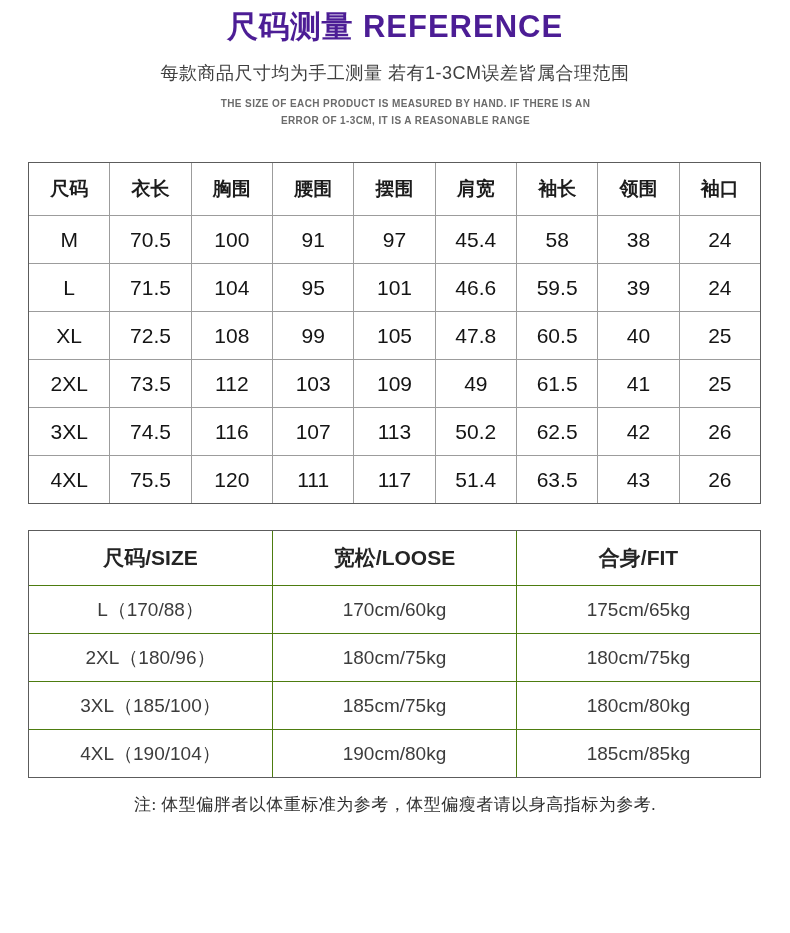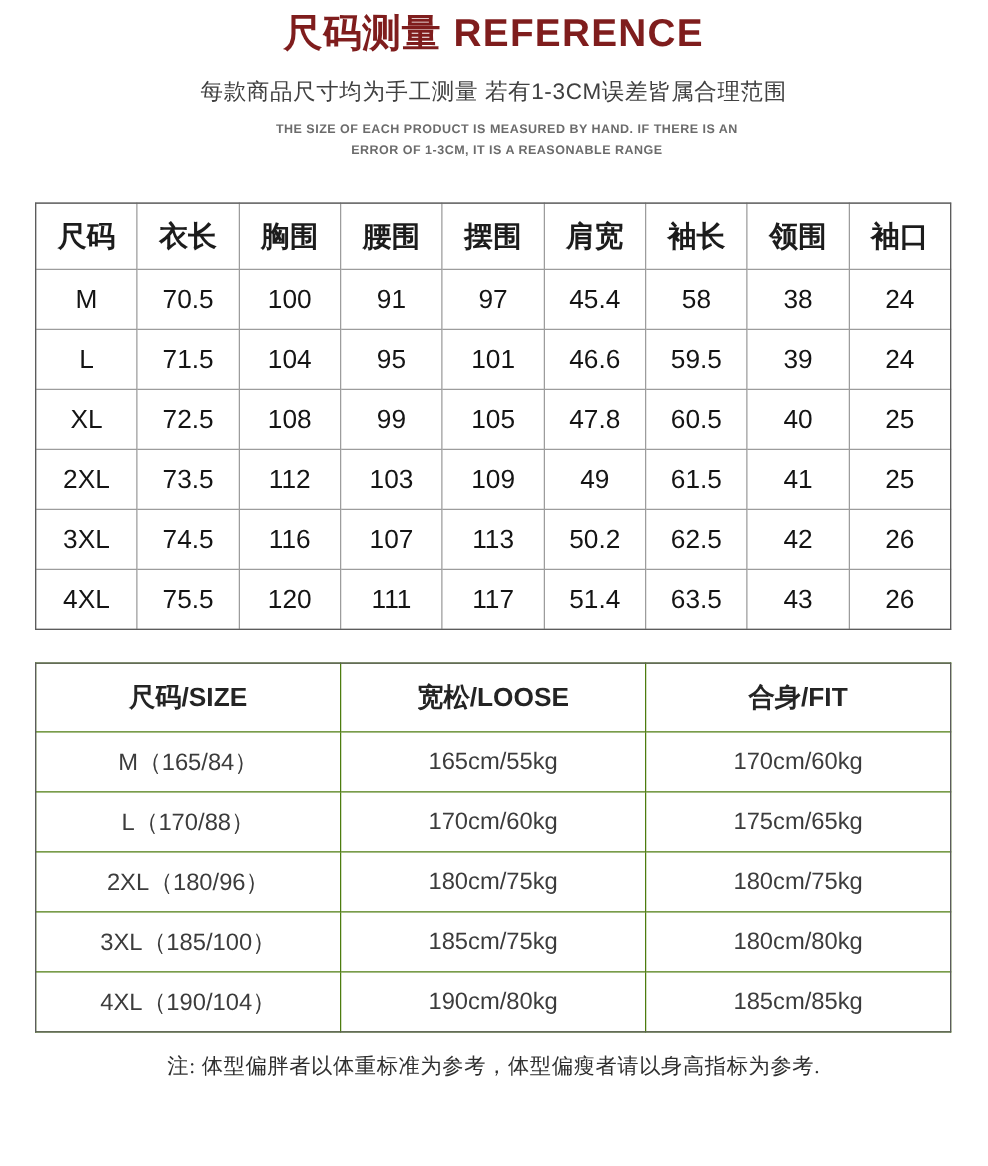--- a/index.html
+++ b/index.html
@@ -13,21 +13,21 @@
   }
   .page { padding-top: 7px; }
 
   
   .title {
     margin: 0;
     text-align: center;
     font-size: 31px;
     line-height: 39px;
     font-weight: 800;
-    color: #7f1d1d;
+    color: #4c1d95;
     letter-spacing: 0.5px;
   }
   .title .en { margin-left: 10px; letter-spacing: 1px; }
   .subtitle {
     margin-top: 15px;
     text-align: center;
     font-size: 18px;
     line-height: 24px;
     color: #404040;
     letter-spacing: 0.5px;
@@ -56,21 +56,21 @@
   }
   .size-table { margin-top: 33px; }
   .size-table th, .size-table td {
     border: 1px solid #9c9c9c;
     text-align: center;
     vertical-align: middle;
     padding: 0;
   }
   .size-table th {
     height: 52px;
-    font-size: 23px;
+    font-size: 19px;
     font-weight: 600;
     color: #1c1c1c;
   }
   .size-table td {
     height: 47px;
     font-size: 21px;
     font-weight: 400;
     color: #141414;
   }
 
@@ -206,25 +206,20 @@
   <table class="fit-table">
     <thead>
       <tr>
         <th>尺码/SIZE</th>
         <th>宽松/LOOSE</th>
         <th>合身/FIT</th>
       </tr>
     </thead>
     <tbody>
       <tr>
-        <td>M（165/84）</td>
-        <td>165cm/55kg</td>
-        <td>170cm/60kg</td>
-      </tr>
-      <tr>
         <td>L（170/88）</td>
         <td>170cm/60kg</td>
         <td>175cm/65kg</td>
       </tr>
       <tr>
         <td>2XL（180/96）</td>
         <td>180cm/75kg</td>
         <td>180cm/75kg</td>
       </tr>
       <tr>

